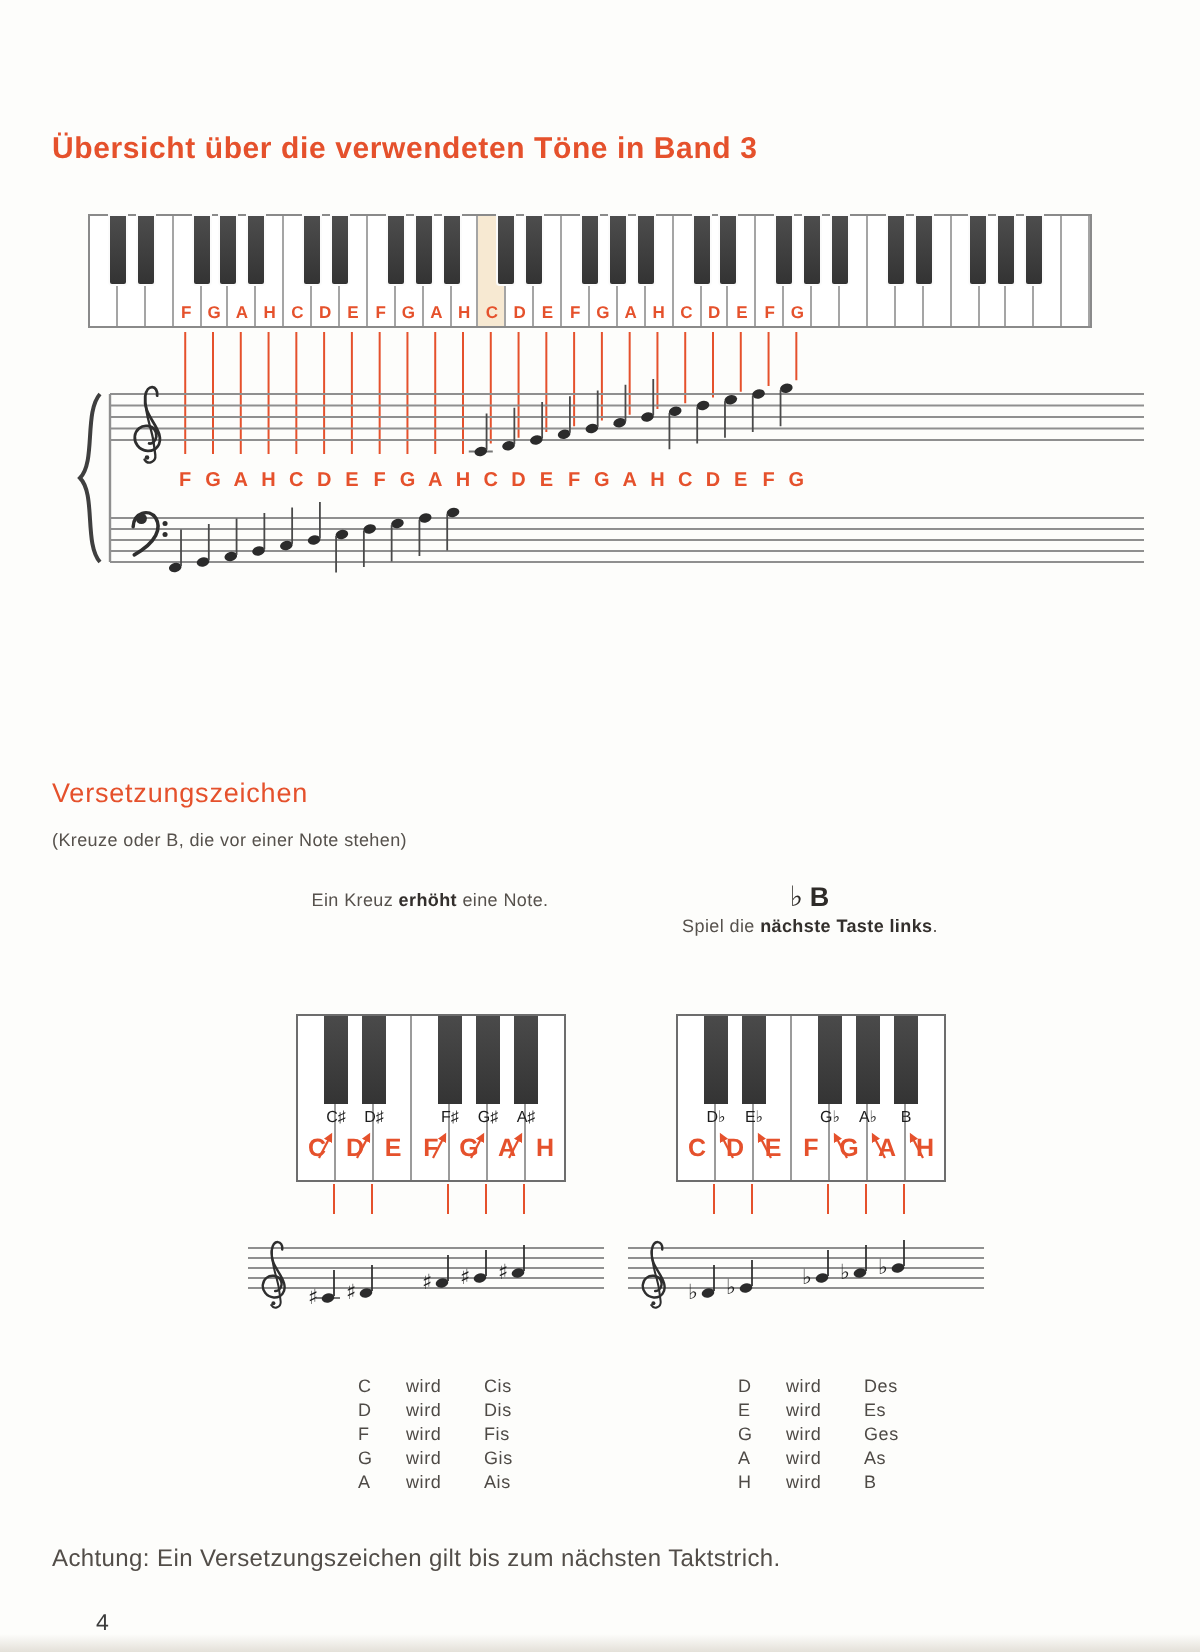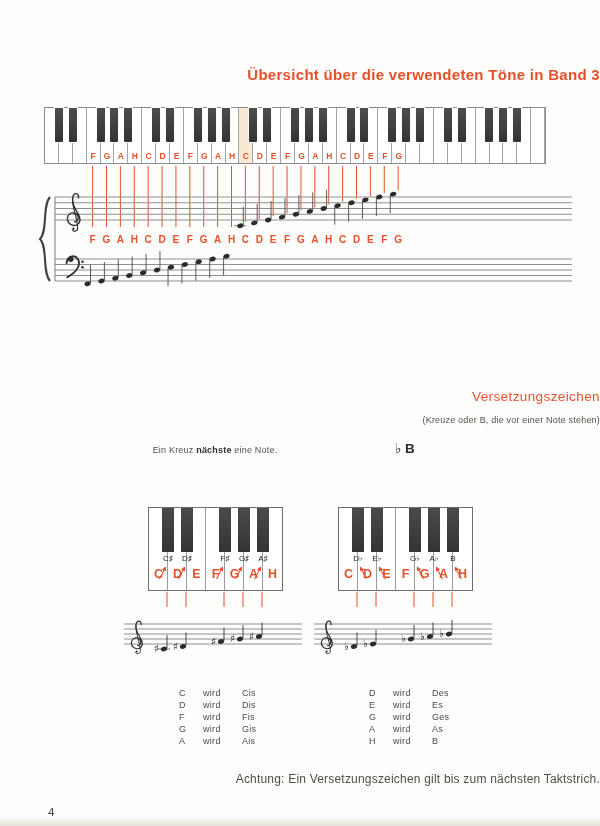--- a/index.html
+++ b/index.html
@@ -2,21 +2,21 @@
 <html style="--accent: #e5512c;"><head>
 <meta charset="utf-8">
 <style>
   html,body{margin:0;padding:0}
   body{
     width:600px;height:826px;position:relative;overflow:hidden;
     background:#fdfdfb;
     font-family:"Liberation Sans","DejaVu Sans",sans-serif;
   }
   .abs{position:absolute}
-  .ctr{left:26px;right:0;text-align:right}
+  .ctr{left:26px;right:0;text-align:left}
   .title{
     top:66px;font-size:15px;font-weight:bold;letter-spacing:.3px;color:var(--accent);
   }
   .kb{
     left:44px;top:107px;width:500px;height:55px;background:#fff;
     border:1px solid #8a8a8a;display:flex;
   }
   .wkey{flex:1;position:relative;border-right:1px solid #a5a5a5;box-sizing:border-box;background:#fff}
   .wkey:last-child{border-right:none}
   .wkey .lbl{
@@ -294,25 +294,26 @@
     <text x="326.5" y="83" text-anchor="middle" font-size="10" font-weight="bold" fill="#e5512c" font-family="&quot;Liberation Sans&quot;,&quot;DejaVu Sans&quot;,sans-serif">D</text>
     <text x="340.3888888888889" y="83" text-anchor="middle" font-size="10" font-weight="bold" fill="#e5512c" font-family="&quot;Liberation Sans&quot;,&quot;DejaVu Sans&quot;,sans-serif">E</text>
     <text x="354.27777777777777" y="83" text-anchor="middle" font-size="10" font-weight="bold" fill="#e5512c" font-family="&quot;Liberation Sans&quot;,&quot;DejaVu Sans&quot;,sans-serif">F</text>
     <text x="368.1666666666667" y="83" text-anchor="middle" font-size="10" font-weight="bold" fill="#e5512c" font-family="&quot;Liberation Sans&quot;,&quot;DejaVu Sans&quot;,sans-serif">G</text>
   </svg>
 
 <div class="abs ctr sec-head">Versetzungszeichen</div>
 <div class="abs ctr sec-sub">(Kreuze oder B, die vor einer Note stehen)</div>
 
 <div class="col" style="left:115px">
-  <div class="ln"><span>Ein Kreuz </span><b>nächste</b><span> eine Note.</span></div>
+  <div class="ln"><span>Ein Kreuz </span><b>erhöht</b><span> eine Note.</span></div>
 </div>
 
 <div class="col" style="left:305px">
   <div class="head"><span class="sym">♭</span><span>B</span></div>
+  <div class="ln"><span>Spiel die </span><b>nächste Taste links</b><span>.</span></div>
 </div>
 
 <div class="skb" style="left:148px">
     <div class="swkey" style="left: 0px;"></div>
     <div class="wlbl" style="left: 0px;">C</div>
     <div class="swkey" style="left: 19px;"></div>
     <div class="wlbl" style="left: 19px;">D</div>
     <div class="swkey" style="left: 38px;"></div>
     <div class="wlbl" style="left: 38px;">E</div>
     <div class="swkey" style="left: 57px;"></div>

